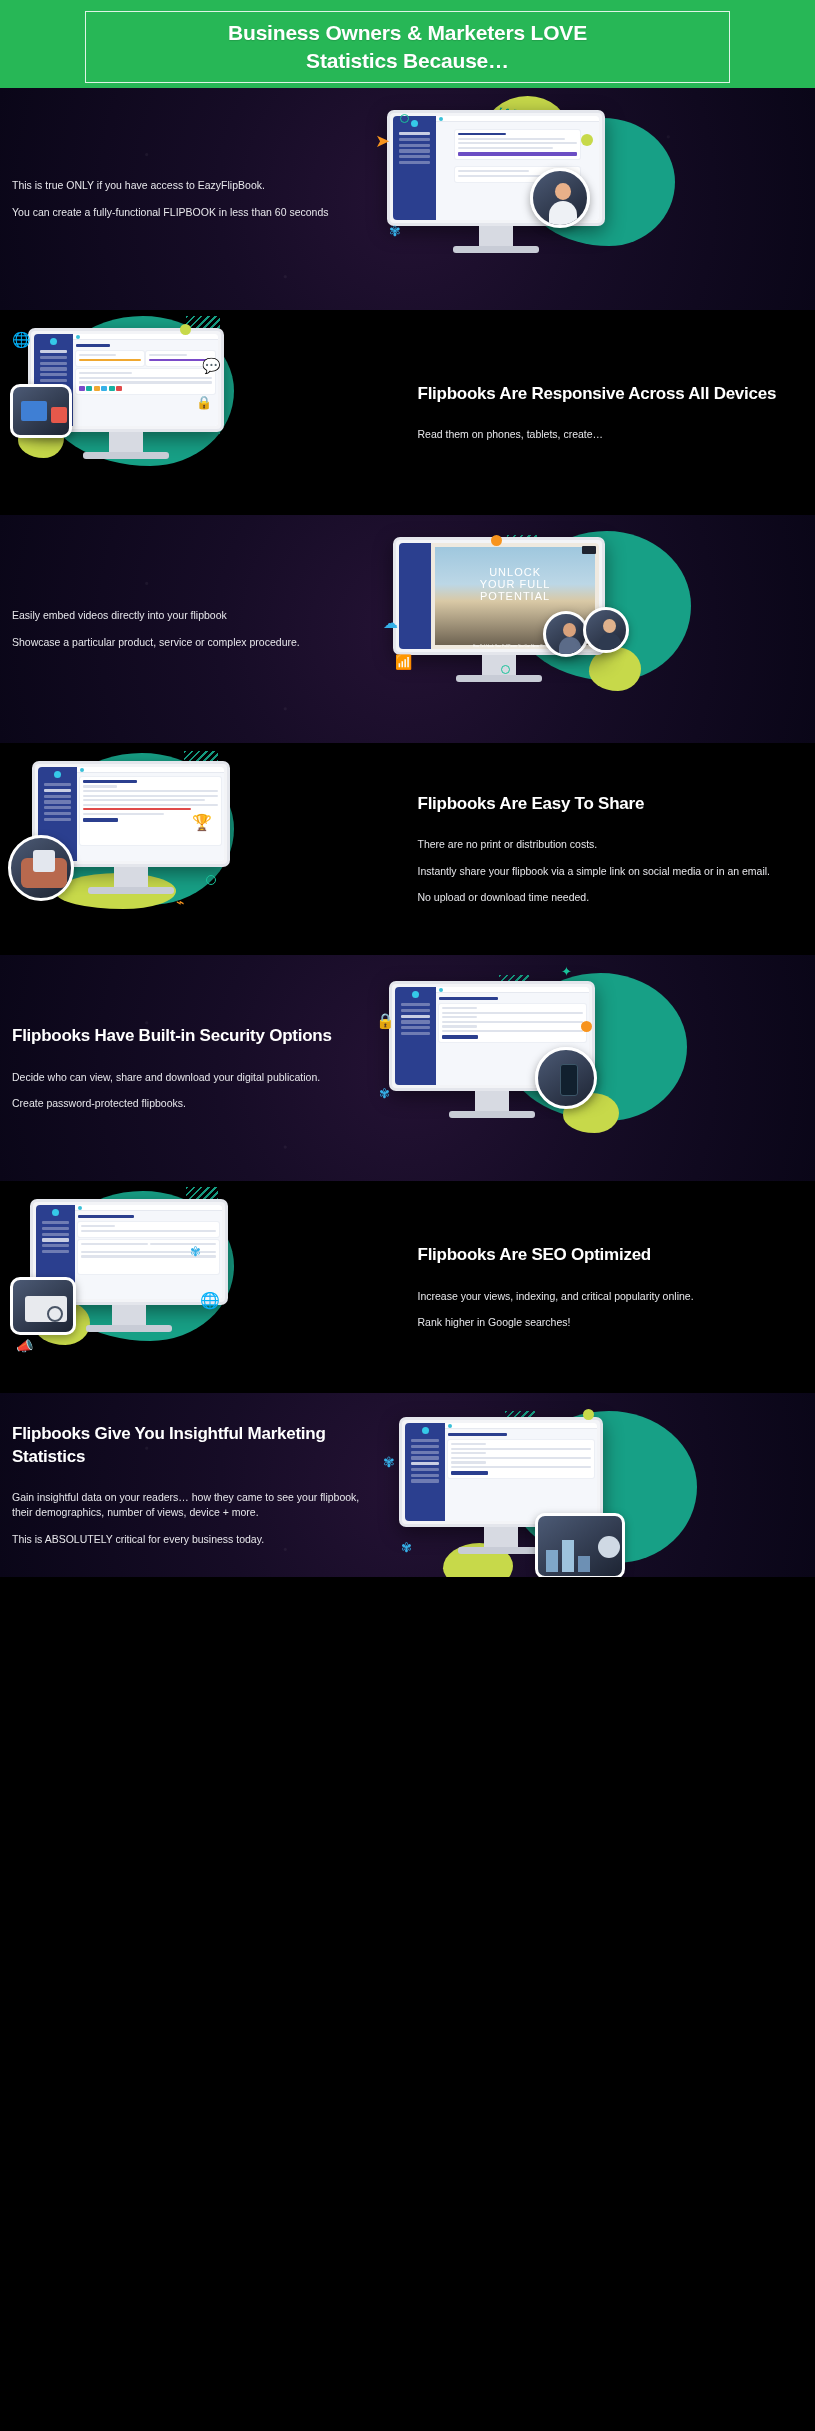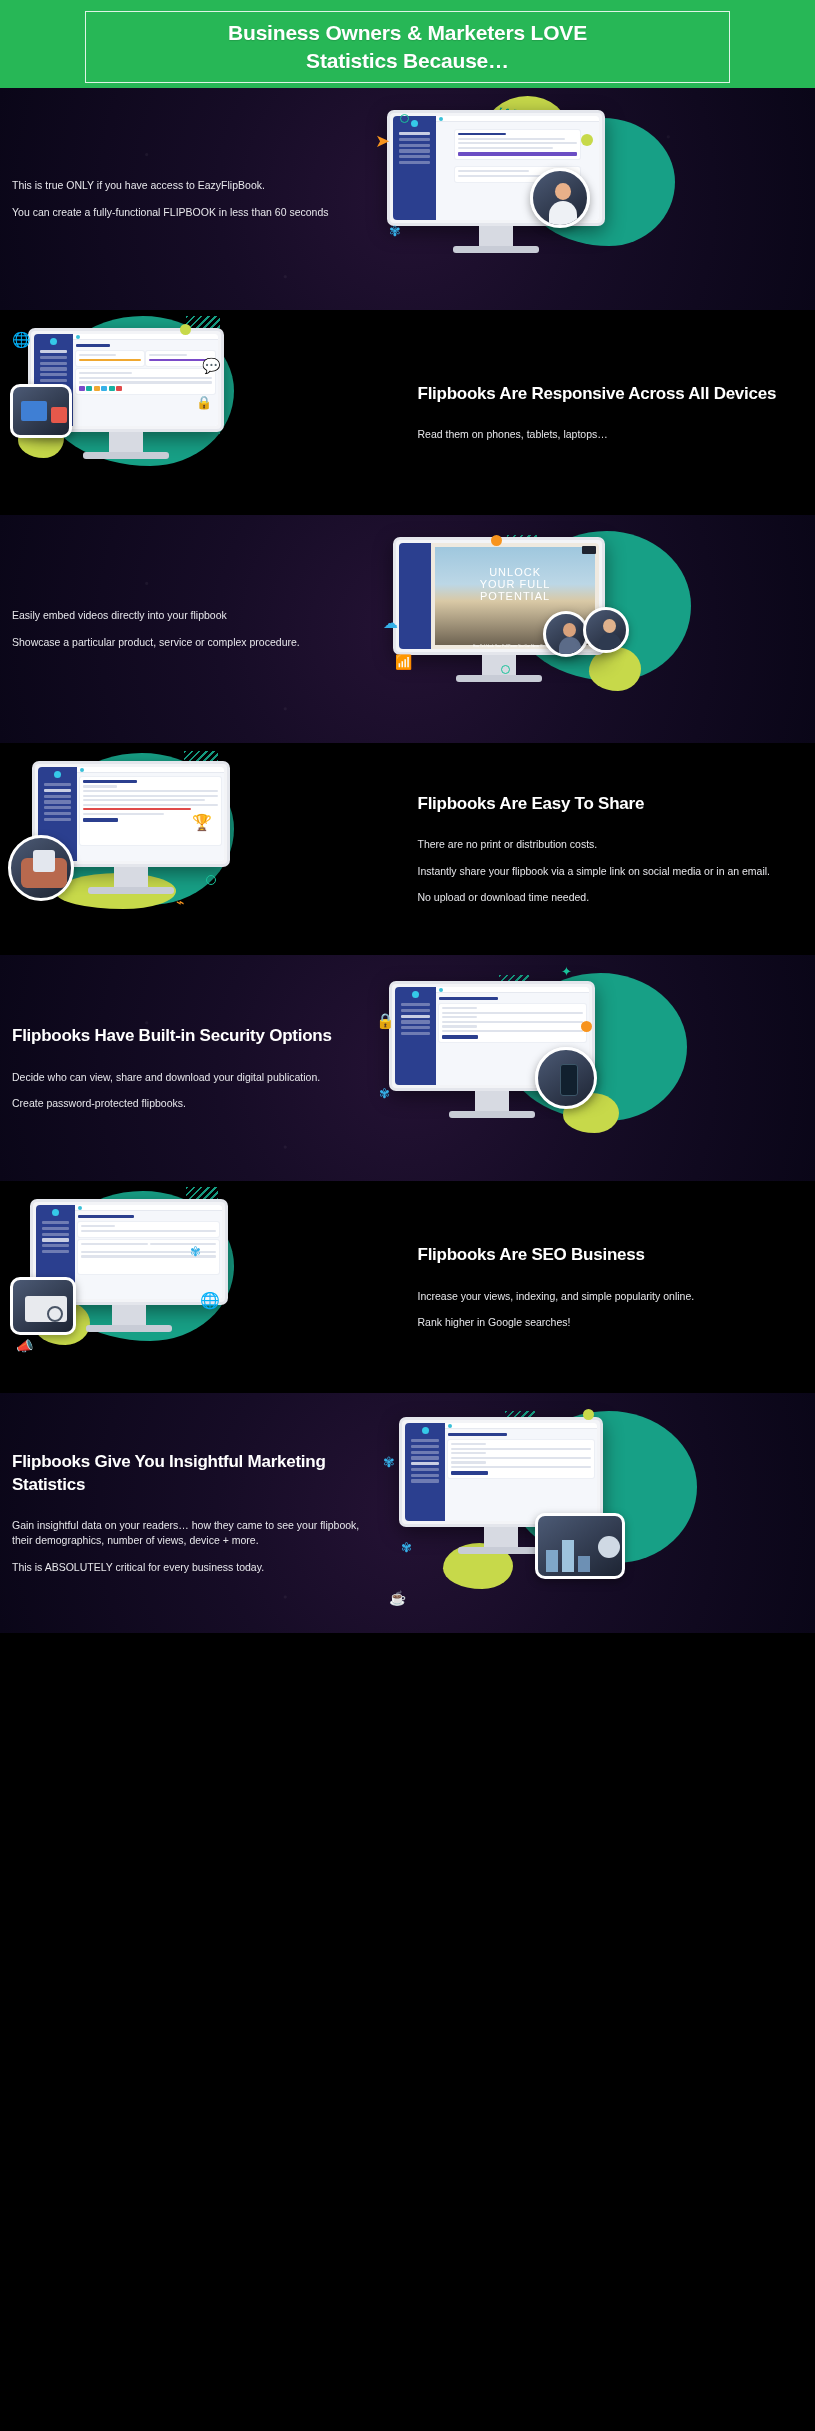--- a/index.html
+++ b/index.html
@@ -333,21 +333,21 @@
       <div class="deco" style="left:202px;top:48px;color:#f7941e;font-size:15px">💬</div>
       <div class="deco" style="left:196px;top:86px;color:#f7941e;font-size:13px">🔒</div>
       <div class="photo sq" style="left:10px;top:74px;width:62px;height:54px">
         <div style="position:absolute;left:8px;top:14px;width:26px;height:20px;background:#3f7fd4;border-radius:2px"></div>
         <div style="position:absolute;left:38px;top:20px;width:16px;height:16px;background:#e6584b;border-radius:2px"></div>
       </div>
     </div>
   </div>
   <div class="pane-text" style="width:50%;padding-right:24px;padding-left:10px">
     <div class="heading">Flipbooks Are Responsive Across All Devices</div>
-    <div class="body-p">Read them on phones, tablets, laptops…</div>
+    <div class="body-p">Read them on phones, tablets, create…</div>
   </div>
 </div>
 
 <div class="section space" style="height:228px">
   <div class="pane-text" style="width:47%;padding-left:12px;padding-right:10px">
     <div class="body-p">Easily embed videos directly into your flipbook</div>
     <div class="body-p">Showcase a particular product, service or complex procedure.</div>
   </div>
   <div class="pane-art" style="width:53%;height:100%">
     <div class="art">
@@ -552,27 +552,27 @@
       <div class="deco" style="left:190px;top:64px;font-size:13px;color:#35b0e8">✾</div>
       <div class="deco" style="left:200px;top:112px;font-size:16px">🌐</div>
       <div class="deco" style="left:16px;top:158px;color:#f7941e;font-size:14px">📣</div>
       <div class="photo sq" style="left:10px;top:96px;width:66px;height:58px">
         <div style="position:absolute;left:12px;top:16px;width:42px;height:26px;background:#e8eaee;border-radius:3px"></div>
         <div style="position:absolute;left:34px;top:26px;width:16px;height:16px;border:2px solid #4a5566;border-radius:50%"></div>
       </div>
     </div>
   </div>
   <div class="pane-text" style="width:50%;padding-right:22px;padding-left:10px">
-    <div class="heading">Flipbooks Are SEO Business</div>
-    <div class="body-p">Increase your views, indexing, and simple popularity online.</div>
+    <div class="heading">Flipbooks Are SEO Optimized</div>
+    <div class="body-p">Increase your views, indexing, and critical popularity online.</div>
     <div class="body-p">Rank higher in Google searches!</div>
   </div>
 </div>
 
-<div class="section space" style="height:240px">
+<div class="section space" style="height:184px">
   <div class="pane-text" style="width:47%;padding-left:12px;padding-right:10px">
     <div class="heading">Flipbooks Give You Insightful Marketing Statistics</div>
     <div class="body-p">Gain insightful data on your readers… how they came to see your flipbook, their demographics, number of views, device + more.</div>
     <div class="body-p">This is ABSOLUTELY critical for every business today.</div>
   </div>
   <div class="pane-art" style="width:53%;height:100%">
     <div class="art">
       <div class="blob teal" style="left:130px;top:18px;width:184px;height:152px;"></div>
       <div class="stripes" style="left:122px;top:18px;width:30px;height:98px;"></div>
       <div class="blob lime" style="left:60px;top:150px;width:70px;height:46px;"></div>

